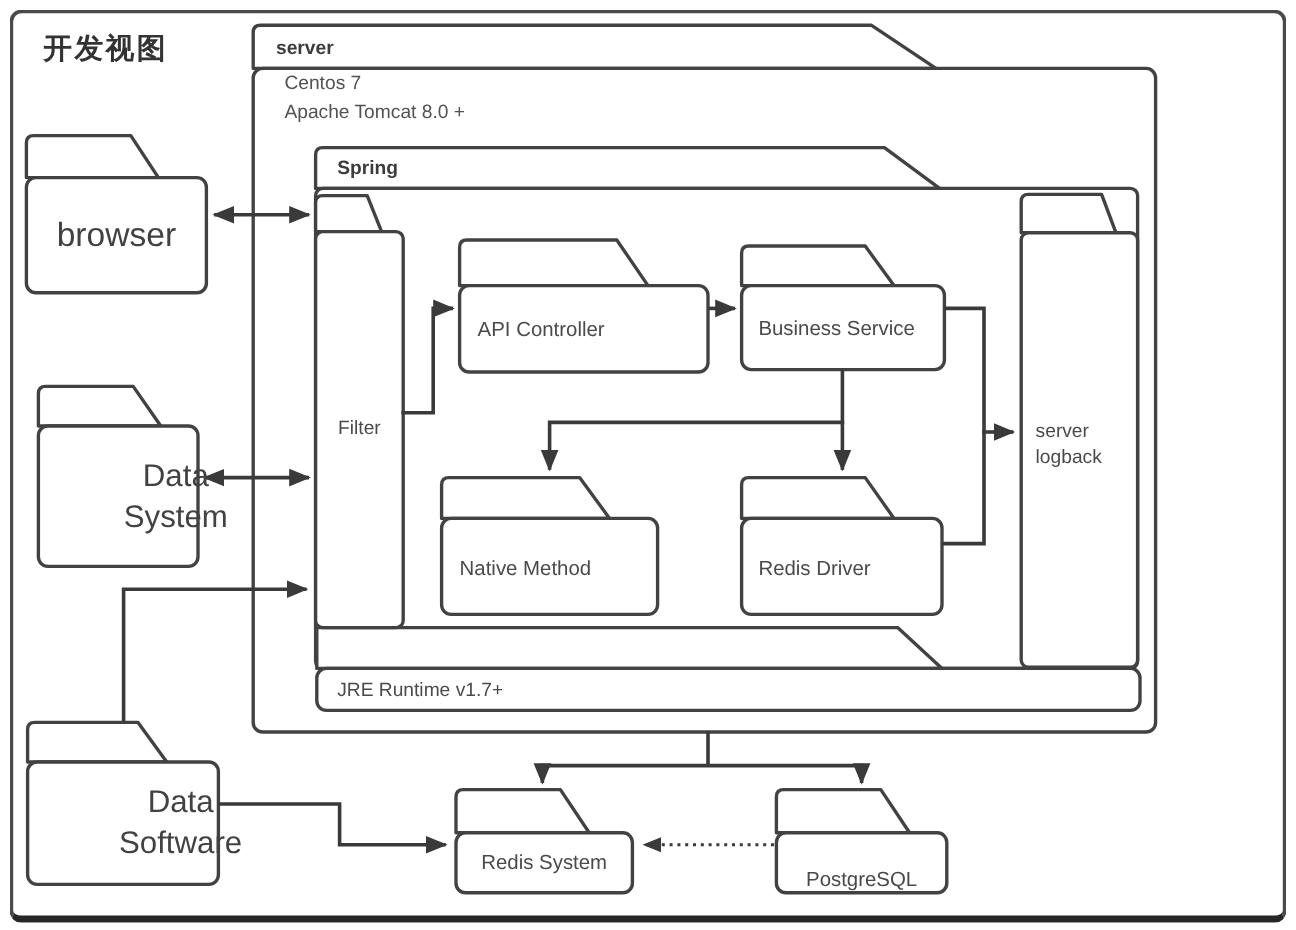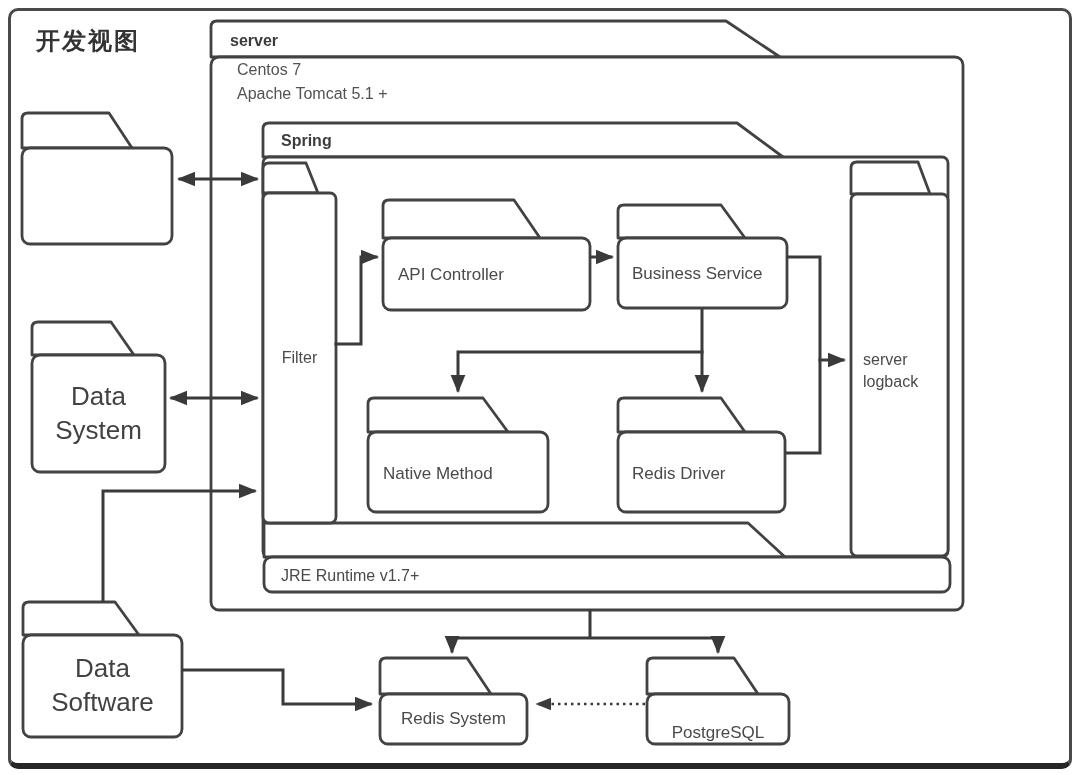--- a/index.html
+++ b/index.html
@@ -30,21 +30,21 @@
     font-size: 16px;
     line-height: 1.25;
     white-space: pre-line;
   }
   .lbl.bold { font-weight: 700; color: #3c3c3c; }
   .lbl.center {
     display: flex; align-items: center; justify-content: center;
     text-align: center;
   }
   .lbl.big { font-size: 28px; color: #424242; line-height: 1.3; }
-  .lbl.mid { font-size: 26px; color: #424242; line-height: 1.3; }
+  .lbl.mid { font-size: 26px; color: #424242; line-height: 1.3; margin-left: 48px; }
   .lbl.title { font-size: 24px; font-weight: 700; color: #333333; letter-spacing: 2px; }
 </style>
 </head>
 <body>
 
 <div class="stage">
 
   <div class="frame"></div>
 
   <svg class="diagram" width="1080" height="775" viewBox="0 0 1080 775">
@@ -139,39 +139,40 @@
       <line class="edge" x1="718" y1="638" x2="718" y2="651" marker-end="url(#arr)"></line>
       <path class="edge" d="M 183,670 L 283,670 L 283,704 L 370,704" marker-end="url(#arr)"></path>
       <line class="edge dotted" x1="645" y1="704" x2="538" y2="704" marker-end="url(#arr)"></line>
     </g>
   </svg>
 
   <div class="lbl title" style="left:36px; top:26px;">开发视图</div>
 
   <div class="lbl bold" style="left:230px; top:31px;">server</div>
   <div class="lbl" style="left:237px; top:60px; color:#525252;">Centos 7</div>
-  <div class="lbl" style="left:237px; top:84px; color:#525252;">Apache Tomcat 5.1 +</div>
+  <div class="lbl" style="left:237px; top:84px; color:#525252;">Apache Tomcat 8.0 +</div>
 
   <div class="lbl bold" style="left:281px; top:131px;">Spring</div>
 
   <div class="lbl center" style="left:263px; top:348px; width:73px;">Filter</div>
 
   <div class="lbl" style="left:398px; top:264px; font-size:17px;">API Controller</div>
 
   <div class="lbl" style="left:632px; top:263px; font-size:17px;">Business Service</div>
 
   <div class="lbl" style="left:383px; top:463px; font-size:17px;">Native Method</div>
 
   <div class="lbl" style="left:632px; top:463px; font-size:17px;">Redis Driver</div>
 
   <div class="lbl" style="left:863px; top:349px; line-height:22px;">server
 logback</div>
 
   <div class="lbl" style="left:281px; top:566px;">JRE Runtime v1.7+</div>
 
+  <div class="lbl center big" style="left:22px; top:148px; width:150px; height:96px;">browser</div>
 
   <div class="lbl center mid" style="left:32px; top:355px; width:133px; height:117px;">Data
 System</div>
 
   <div class="lbl center mid" style="left:23px; top:635px; width:159px; height:102px;">Data
 Software</div>
 
   <div class="lbl center" style="left:380px; top:694px; width:147px; height:50px; font-size:17px;">Redis System</div>
 
   <div class="lbl center" style="left:647px; top:708px; width:142px; height:50px; font-size:17px;">PostgreSQL</div>

